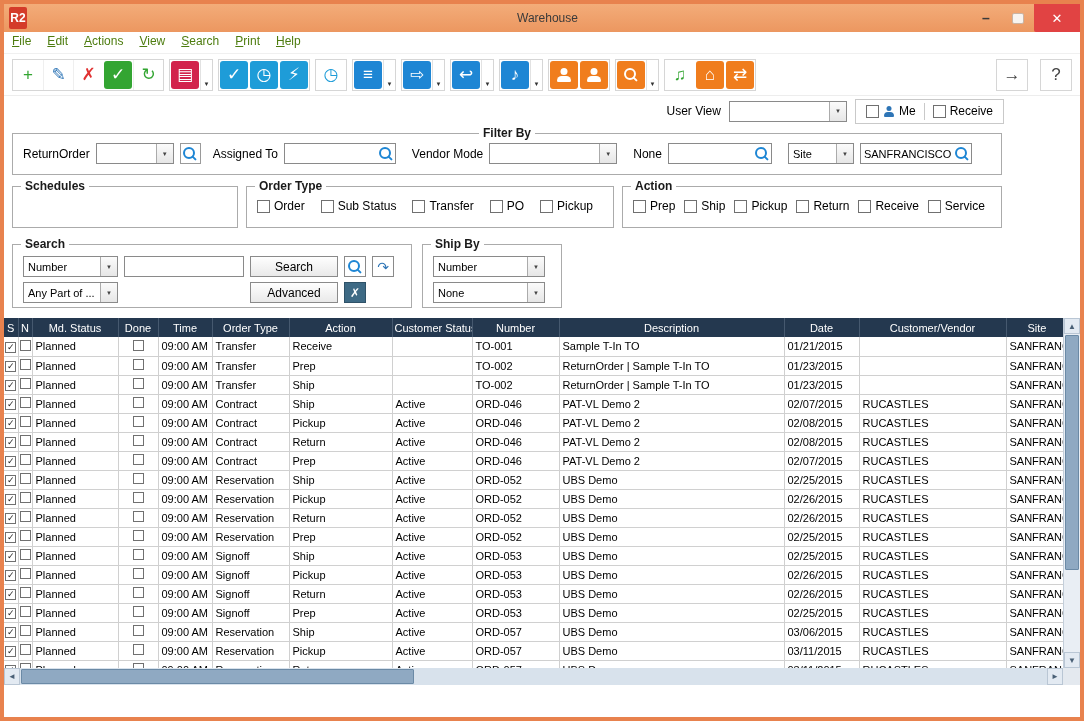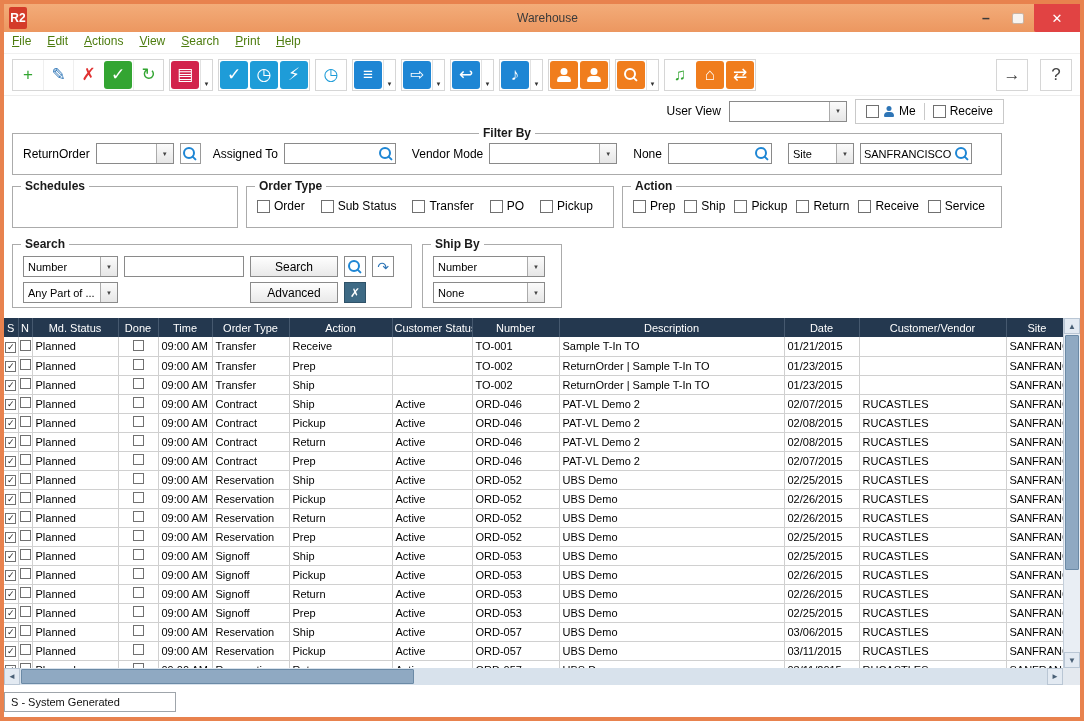--- a/index.html
+++ b/index.html
@@ -721,18 +721,15 @@
       <div class="vs-thumb"></div>
       <div class="scroll-arrow bottom">▼</div>
     </div>
     <div class="hscroll">
       <div class="scroll-arrow">◄</div>
       <div class="hs-thumb"></div>
       <div class="scroll-arrow right">►</div>
     </div>
     <div class="corner"></div>
 
-    <div class="statusbar">
-      <div class="sb-box">S - System Generated</div>
-    </div>
 
   </div>
 </div>
 
 </body></html>

